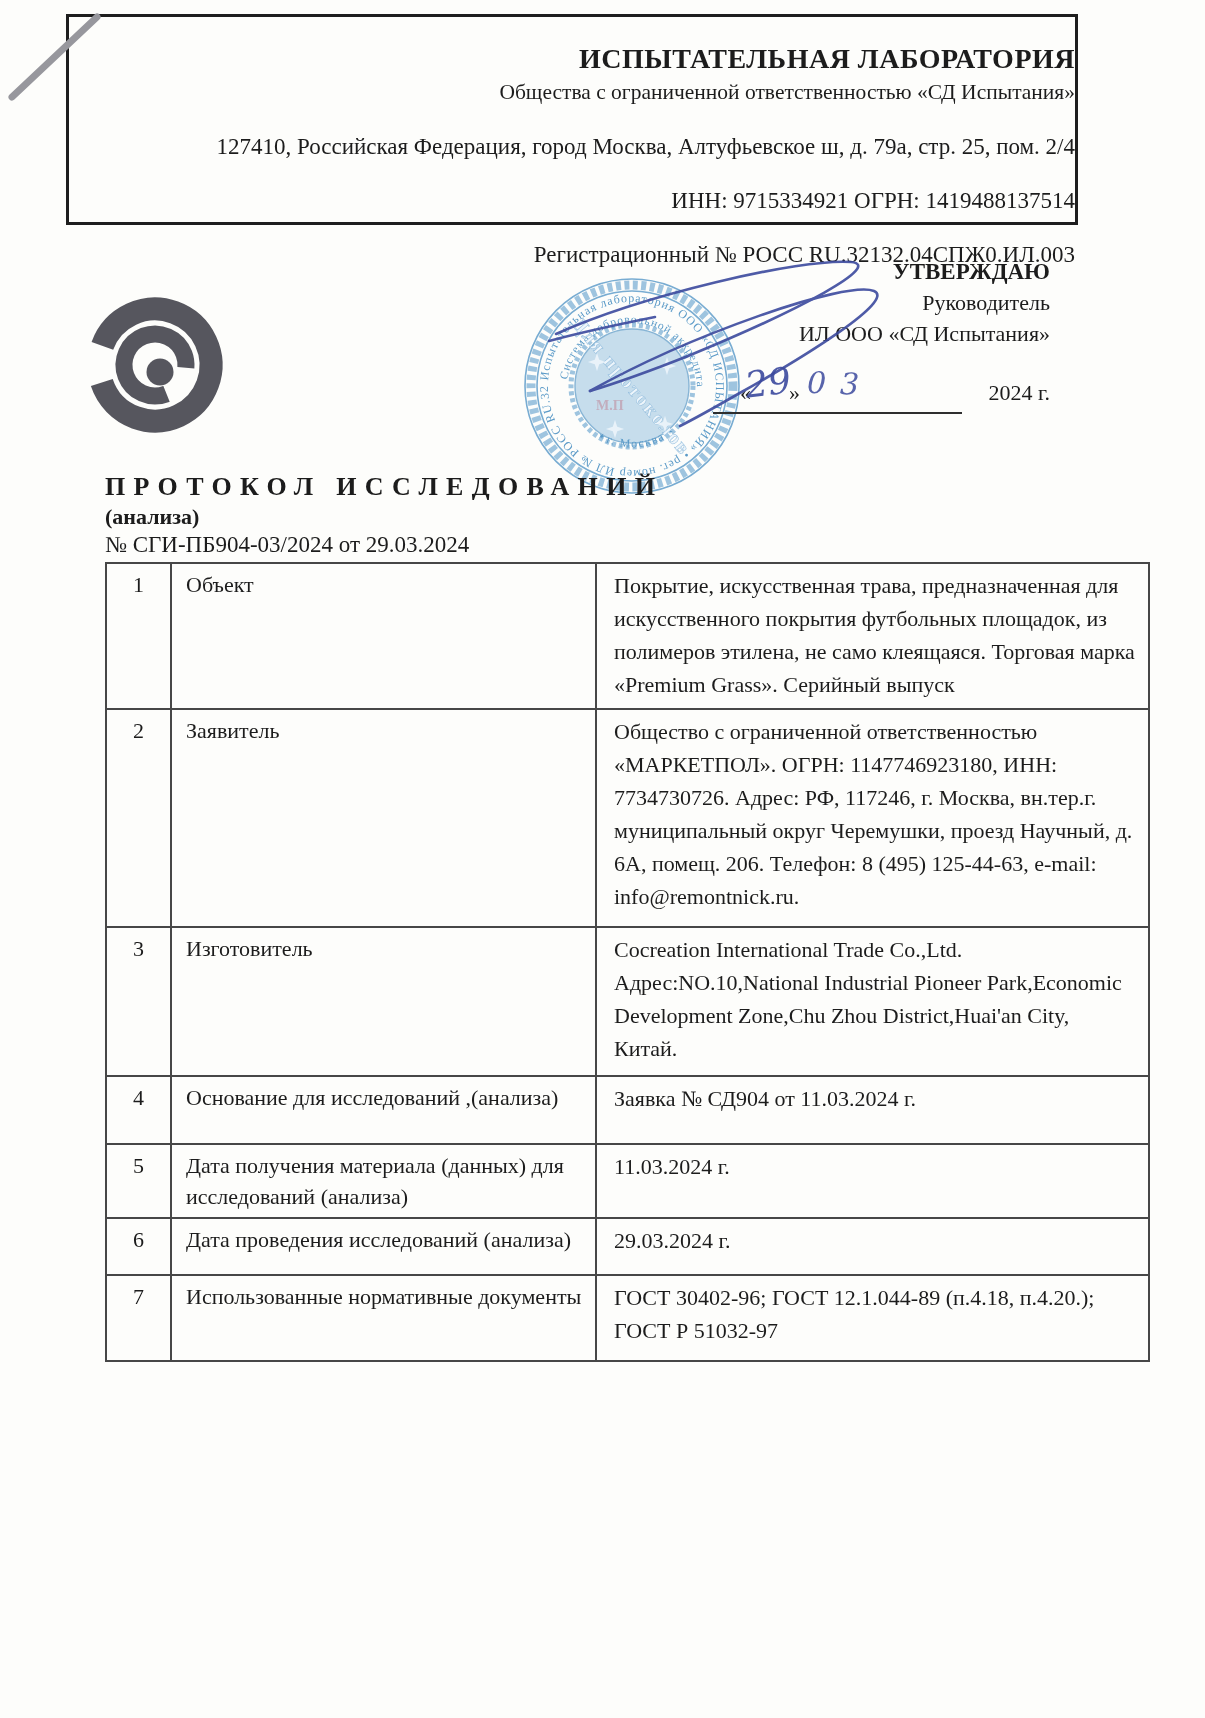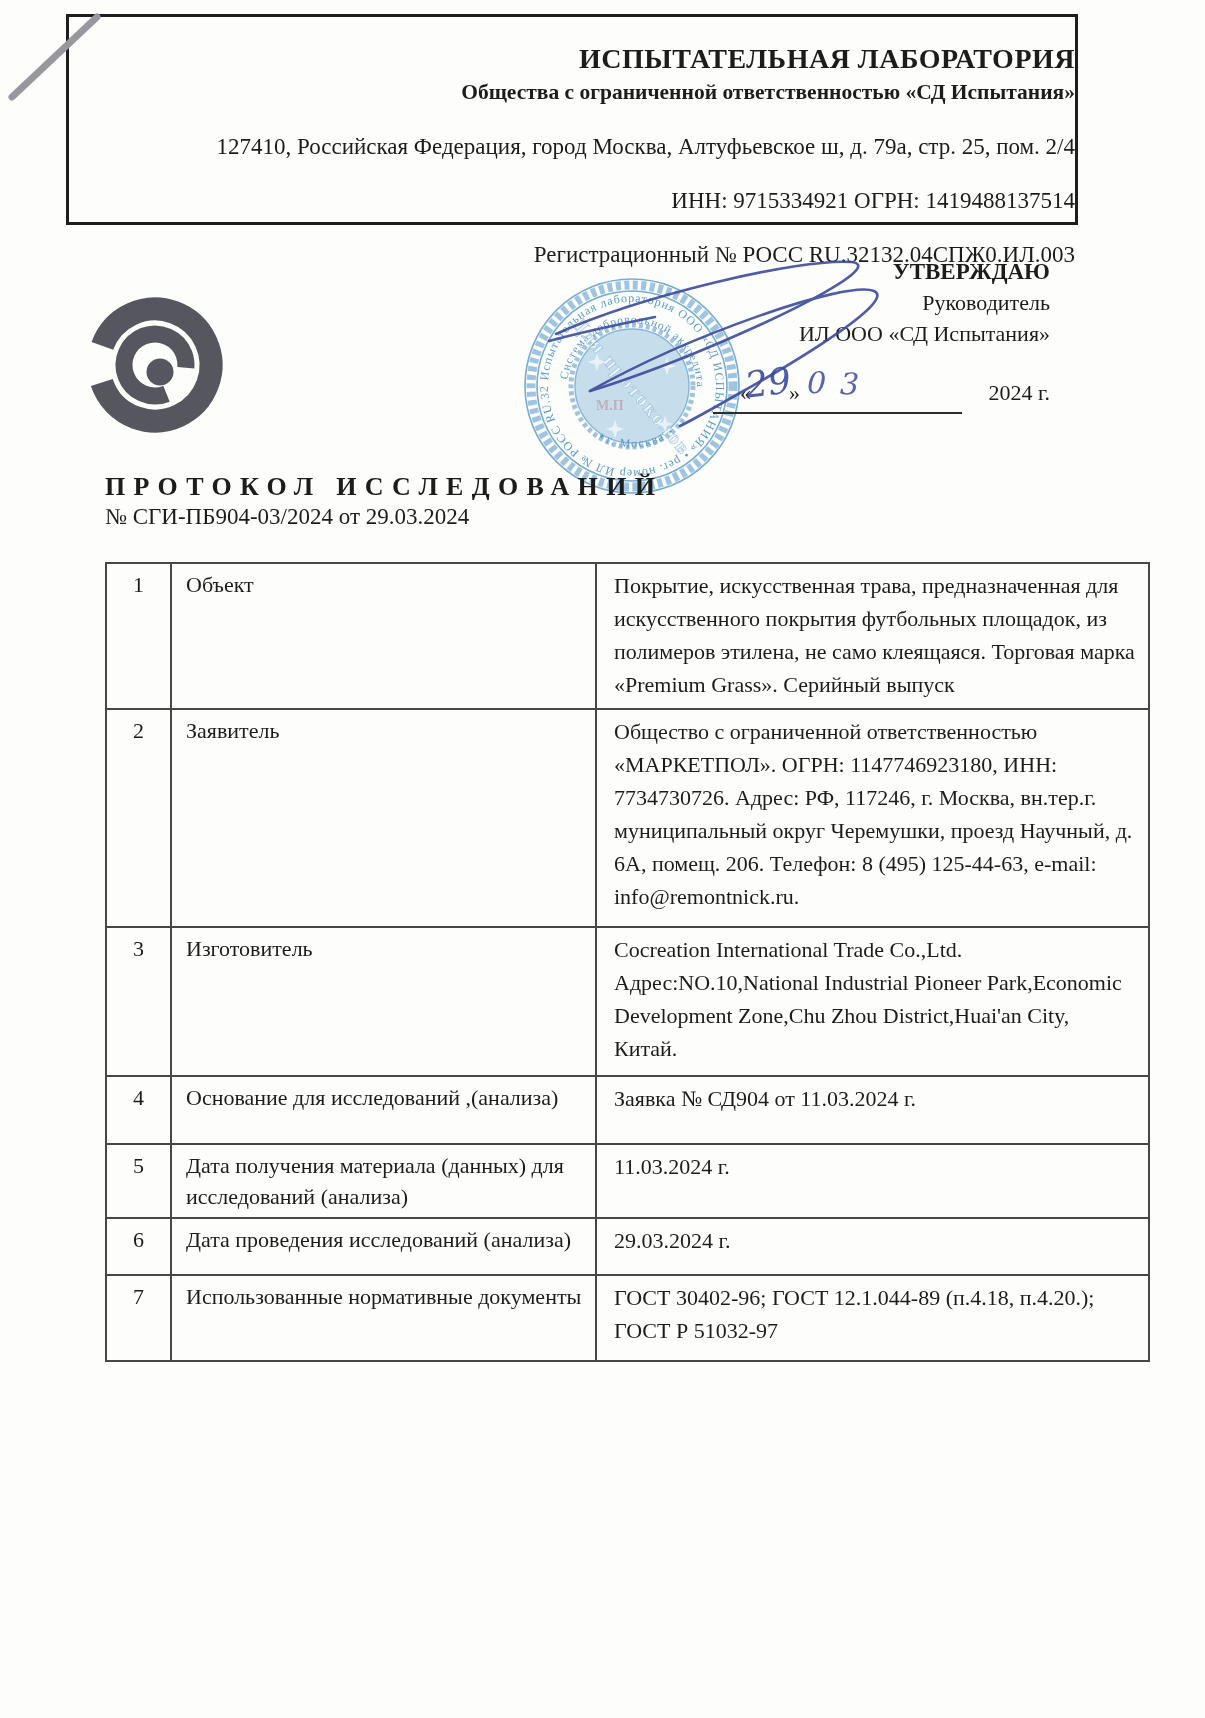--- a/index.html
+++ b/index.html
@@ -11,21 +11,21 @@
     color:#1c1c1c;
     overflow:hidden;
   }
   
   .letterhead{
     position:absolute;left:66px;top:14px;width:1012px;height:211px;
     border:3px solid #1e1e1e;box-sizing:border-box;
     text-align:right;padding-top:26px;
   }
   .lh-title{font-size:28px;font-weight:bold;letter-spacing:.5px;line-height:32px;}
-  .lh-sub{font-size:21.5px;font-weight:bold;line-height:27px;margin-top:4px;}
+  .lh-sub{font-size:21.5px;font-weight:normal;line-height:27px;margin-top:4px;}
   .lh-line{font-size:23px;line-height:26px;margin-top:28px;}
   
   .logo-svg{position:absolute;left:70px;top:283px;overflow:visible;}
   
   .approval{
     position:absolute;top:256px;right:155px;text-align:right;
     font-size:22px;line-height:31px;
   }
   .approve-label{font-weight:bold;font-size:23px;}
   .date-row{position:absolute;left:695px;top:376px;width:355px;height:46px;font-size:22px;}
@@ -135,20 +135,21 @@
     <path d="M12,97 L97,17" stroke="#97979d" stroke-width="7" stroke-linecap="round" fill="none"></path>
     <g stroke="#3c4a9e" stroke-width="2.6" fill="none" stroke-linecap="round" opacity=".9">
       <path d="M549,341 C590,330 625,323 655,317"></path>
       <path d="M556,334 C640,296 800,258 851,262 C884,265 800,310 688,356 C640,375 600,388 590,391"></path>
       <path d="M590,391 C690,335 846,280 874,291 C896,300 806,356 738,394 C712,409 692,420 680,426"></path>
     </g>
   </svg>
 
   <div class="heading">
     <div class="p-title">ПРОТОКОЛ ИССЛЕДОВАНИЙ</div>
+    <div class="p-sub">(анализа)</div>
     <div class="p-num">№ СГИ-ПБ904-03/2024 от 29.03.2024</div>
   </div>
 
   <table class="protocol-table">
     <colgroup>
         <col style="width:65px">
         <col style="width:425px">
         <col style="width:553px">
       </colgroup>
     <tbody>

